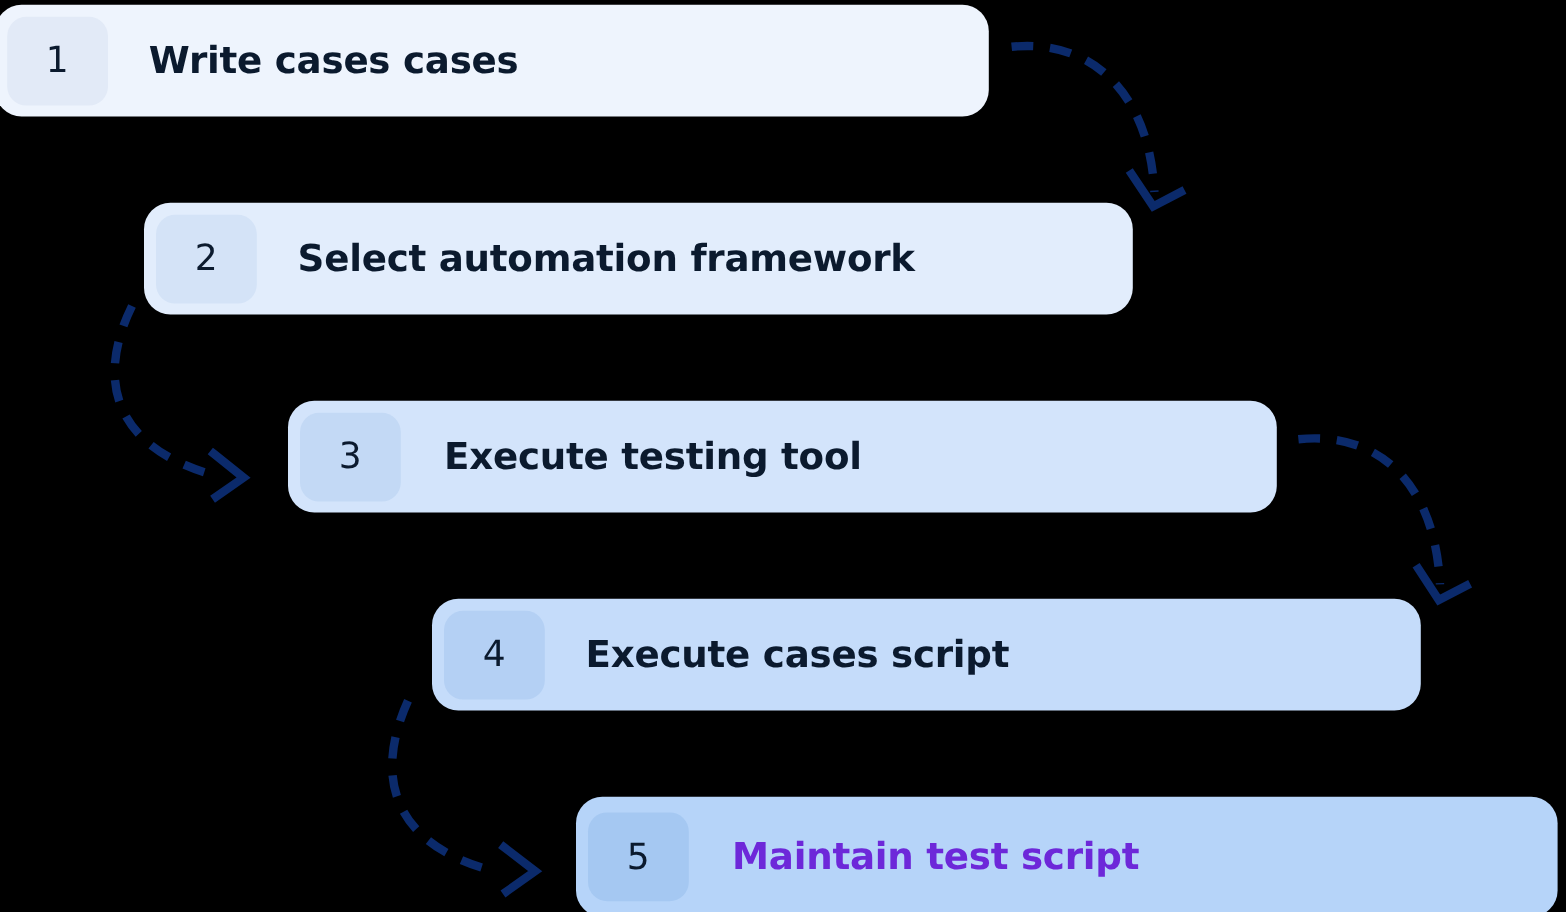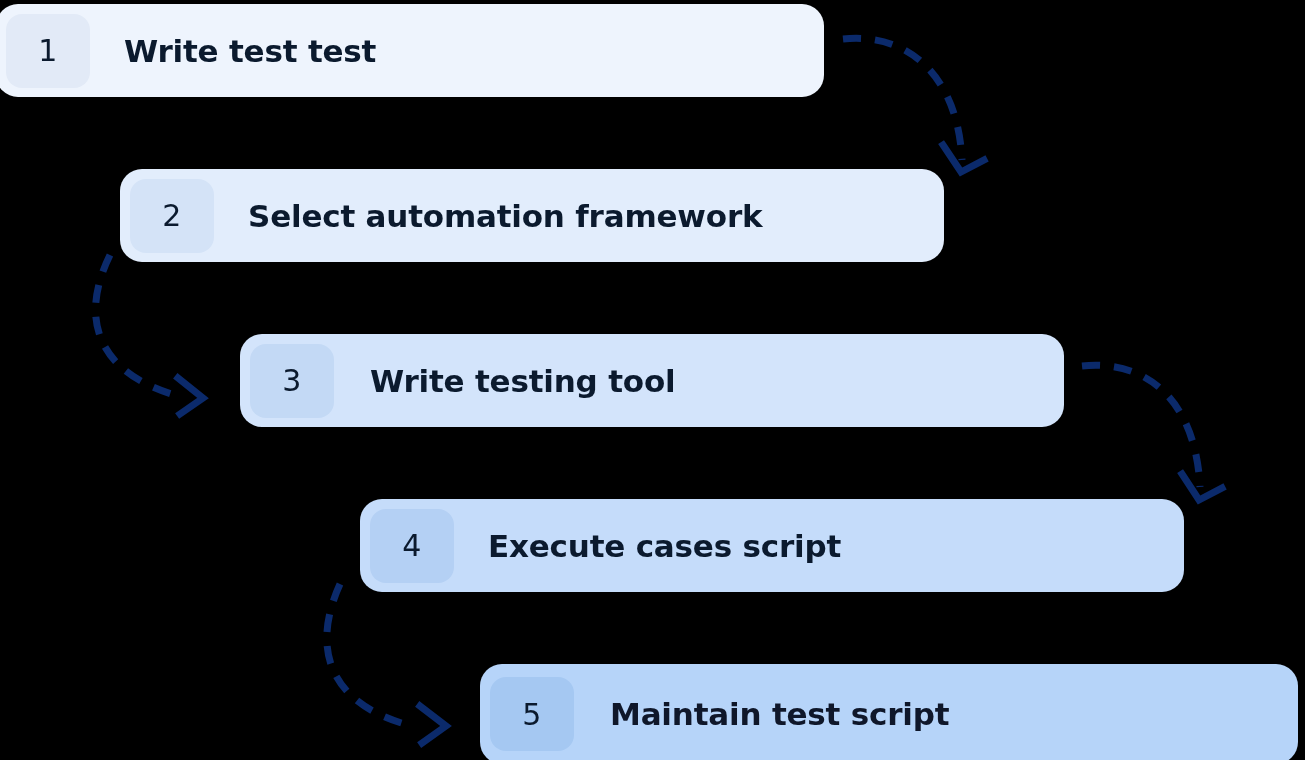--- a/index.html
+++ b/index.html
@@ -66,49 +66,49 @@
 </style>
 </head>
 <body>
 
 <div id="canvas" style="background: rgb(0, 0, 0);">
 
   <div class="step-row" id="row-1" style="background: rgb(238, 244, 253);">
     <div class="step-badge" style="background: rgb(226, 234, 247);">
       <span style="color: rgb(11, 26, 46);">1</span>
     </div>
-    <div class="step-label" style="color: rgb(11, 26, 46);">Write test test</div>
+    <div class="step-label" style="color: rgb(11, 26, 46);">Write cases cases</div>
   </div>
 
   <div class="step-row" id="row-2" style="background: rgb(226, 237, 252);">
     <div class="step-badge" style="background: rgb(212, 227, 247);">
       <span style="color: rgb(11, 26, 46);">2</span>
     </div>
     <div class="step-label" style="color: rgb(11, 26, 46);">Select automation framework</div>
   </div>
 
   <div class="step-row" id="row-3" style="background: rgb(211, 228, 251);">
     <div class="step-badge" style="background: rgb(195, 217, 245);">
       <span style="color: rgb(11, 26, 46);">3</span>
     </div>
-    <div class="step-label" style="color: rgb(11, 26, 46);">Write testing tool</div>
+    <div class="step-label" style="color: rgb(11, 26, 46);">Execute testing tool</div>
   </div>
 
   <div class="step-row" id="row-4" style="background: rgb(197, 220, 250);">
     <div class="step-badge" style="background: rgb(180, 208, 244);">
       <span style="color: rgb(11, 26, 46);">4</span>
     </div>
     <div class="step-label" style="color: rgb(11, 26, 46);">Execute cases script</div>
   </div>
 
   <div class="step-row" id="row-5" style="background: rgb(182, 212, 249);">
     <div class="step-badge" style="background: rgb(165, 200, 242);">
       <span style="color: rgb(11, 26, 46);">5</span>
     </div>
-    <div class="step-label" style="color: #0f172a;">Maintain test script</div>
+    <div class="step-label" style="color: #6d28d9;">Maintain test script</div>
   </div>
 
   <svg class="arrows" viewBox="0 0 1305 760">
     <g id="arrow-group" fill="none" stroke-width="7" stroke-linecap="butt" stroke="#0b2a6b">
 
       <path id="arc-1" d="M 843,39 C 910,32 958,78 962,160" stroke-dasharray="18 14"></path>
       <path id="head-1" d="M 943,145 L 961,172 L 984,160" stroke-linecap="square" stroke-linejoin="miter"></path>
 
       <path id="arc-2" d="M 110,255 C 78,320 98,375 182,397" stroke-dasharray="18 14"></path>
       <path id="head-2" d="M 178,378 L 203,398 L 180,414" stroke-linecap="square" stroke-linejoin="miter"></path>

